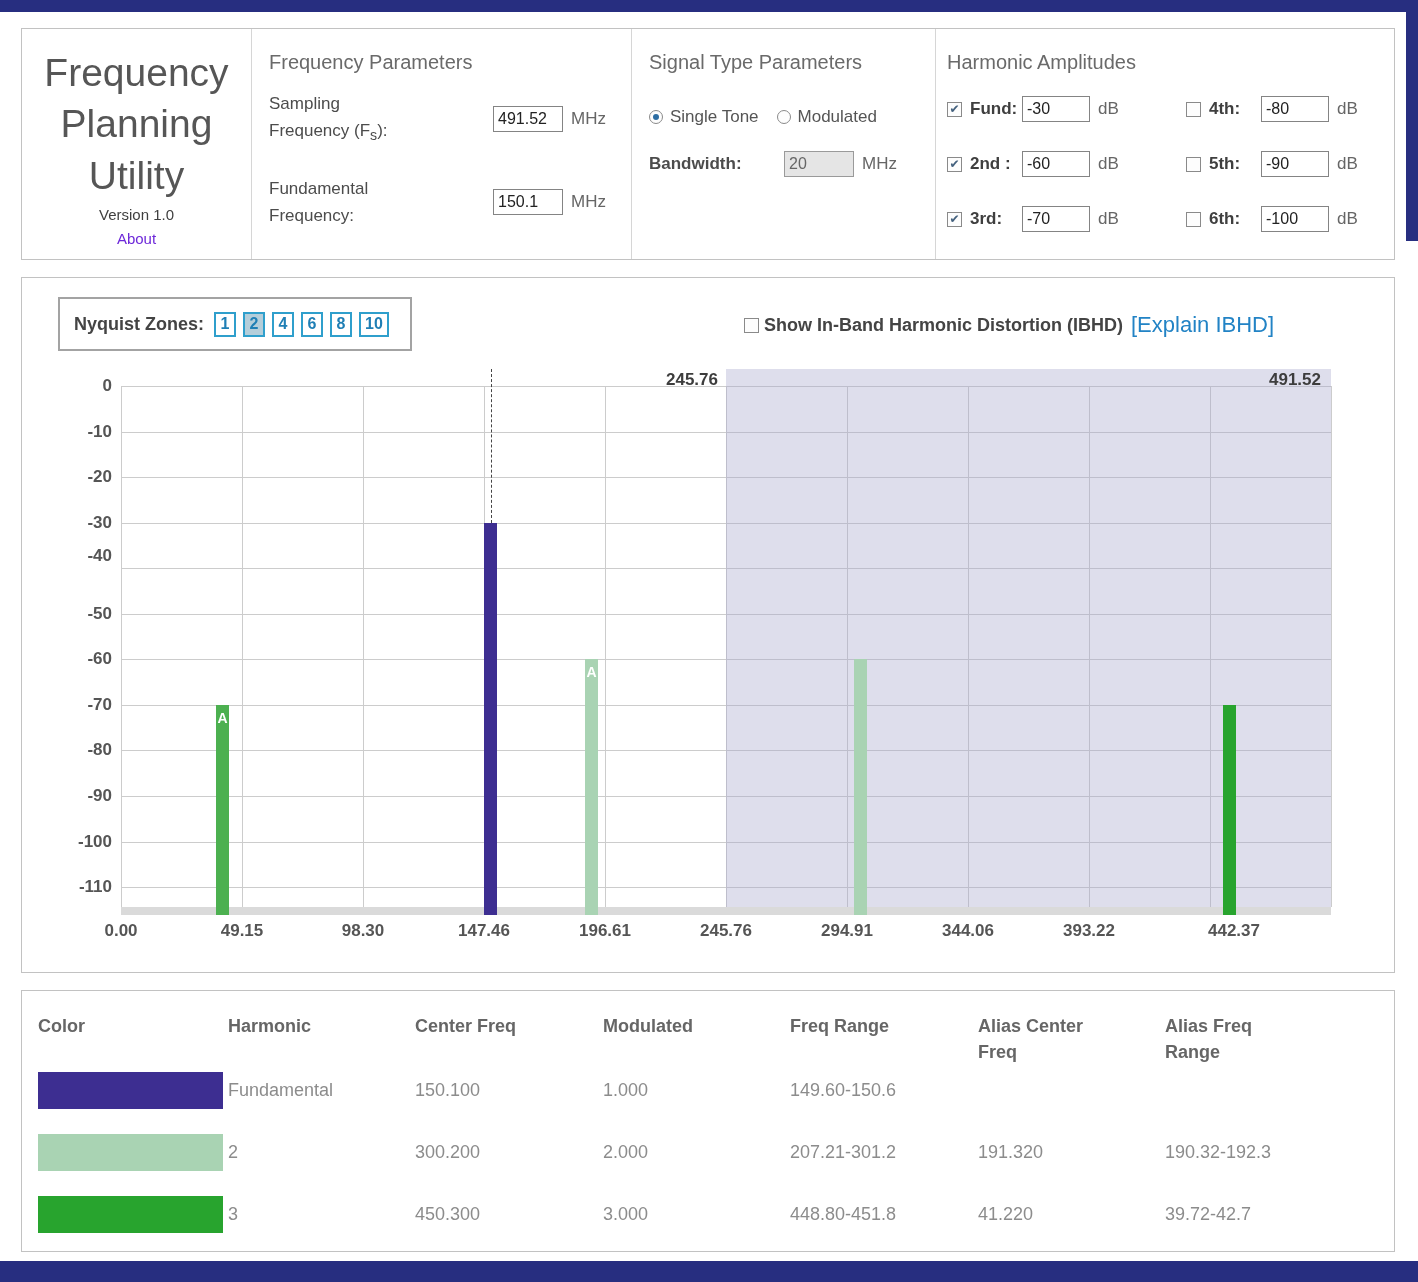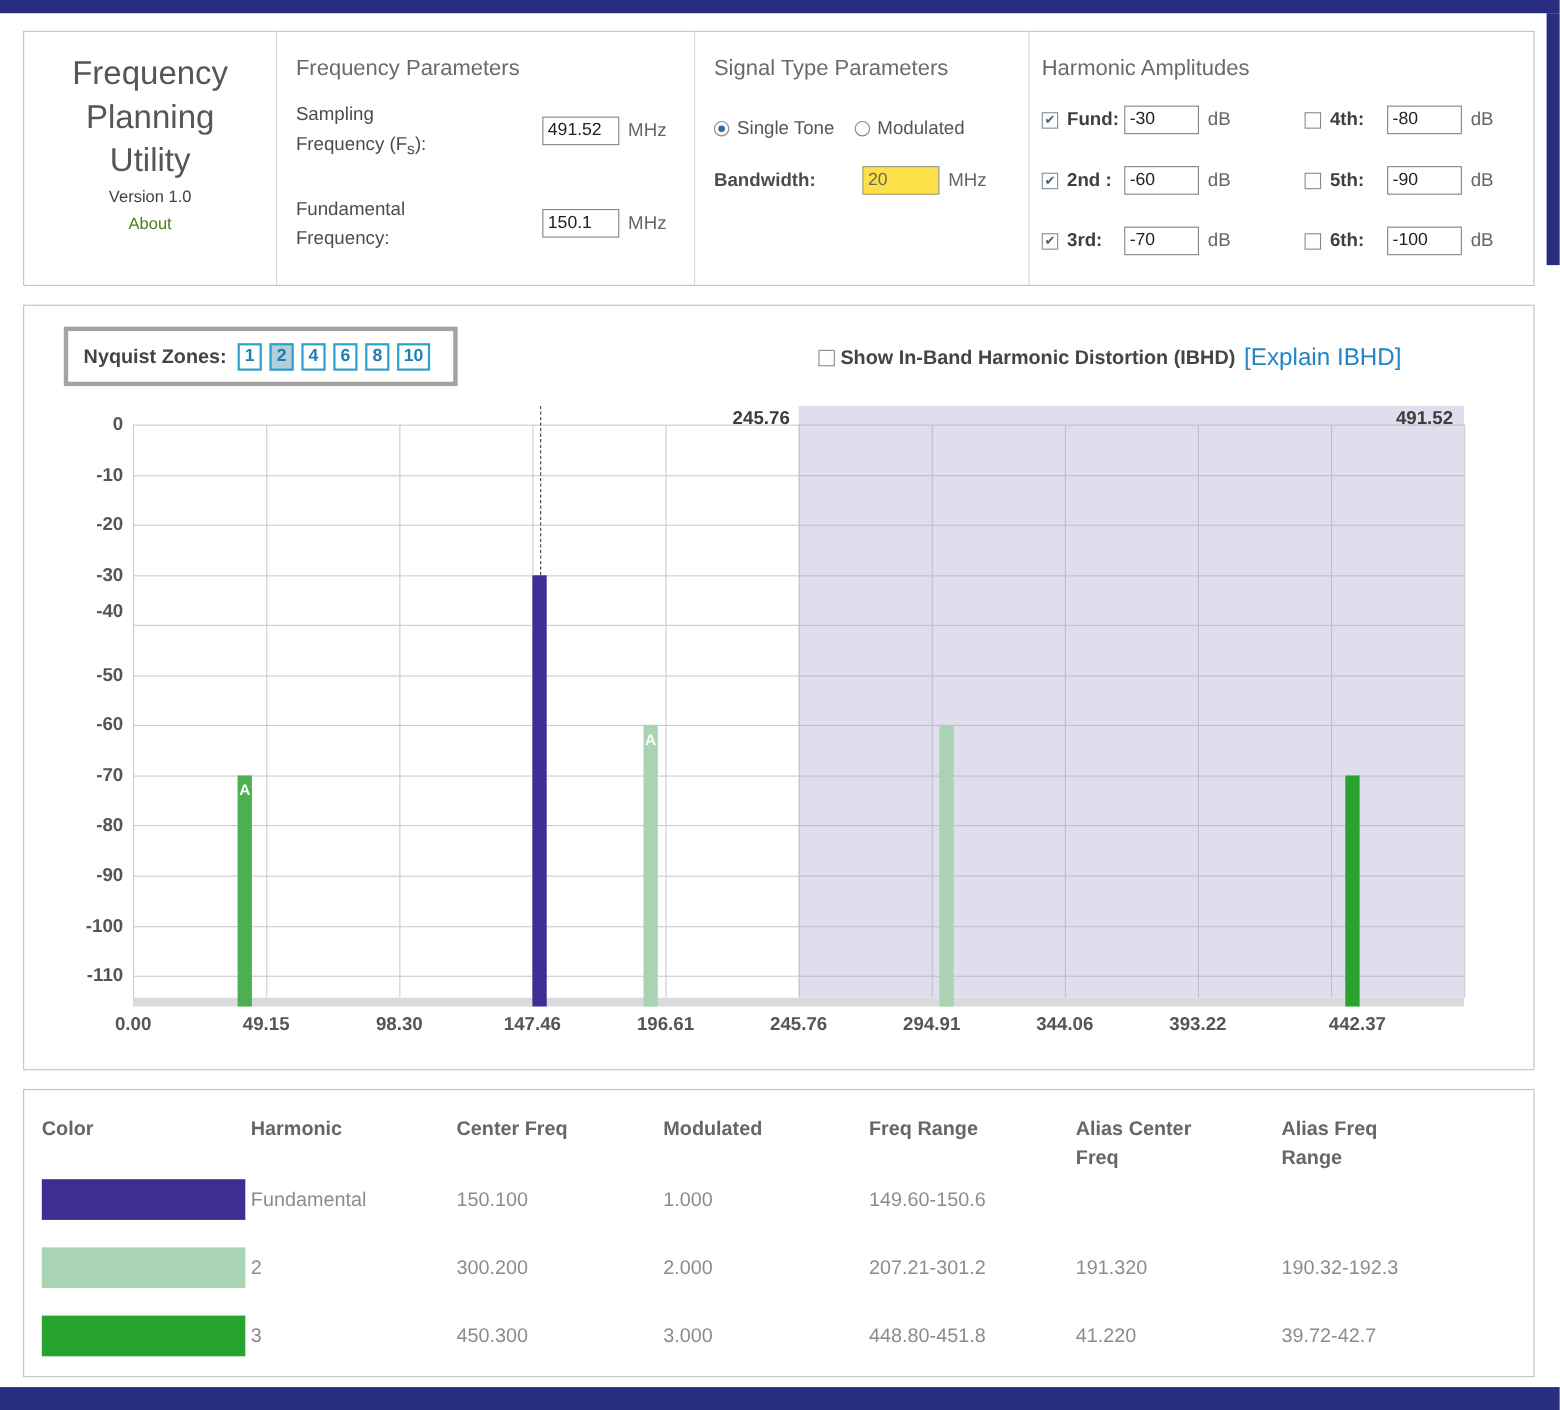--- a/index.html
+++ b/index.html
@@ -14,34 +14,34 @@
   #strip-right { left:1406px; top:12px; width:12px; height:229px; }
 
   .panel { position:absolute; background:#fff; border:1px solid #c2c2c2; }
   #panel-header { left:21px; top:28px; width:1374px; height:232px; }
   #panel-chart  { left:21px; top:277px; width:1374px; height:696px; }
   #panel-table  { left:21px; top:990px; width:1374px; height:262px; }
 
   
   .hcol { position:absolute; top:0; bottom:0; }
   #col-title { left:0; width:230px; border-right:1px solid #d6d6d6; text-align:center; padding-top:18px; }
-  .app-title { font-size:30px; color:#565656; line-height:1.32; }
+  .app-title { font-size:39px; color:#565656; line-height:1.32; }
   .version { margin-top:5px; font-size:15px; color:#3f3f3f; }
-  .about { margin-top:7px; font-size:15px; color:#4d7c0f; cursor:pointer; }
+  .about { margin-top:7px; font-size:15px; color:#6d28d9; cursor:pointer; }
 
   #col-freq { left:231px; width:379px; border-right:1px solid #d6d6d6; padding:22px 0 0 16px; }
   .sec-heading { font-size:20px; color:#6a6a6a; }
   .param-row { display:flex; align-items:center; margin-top:16px; }
   .param-row.second { margin-top:28px; }
   .param-label { width:224px; font-weight:normal; font-size:17px; color:#4c4c4c; line-height:1.6; }
   .tbox { height:26px; border:1px solid #848484; font-family:"Liberation Sans", sans-serif;
           font-size:16px; color:#222; padding:0 4px; background:#fff; }
   .tbox.freq { width:70px; }
   .tbox.db { width:68px; }
-  .tbox.disabled { background:#fde047; color:#666; border-color:#9a9a9a; width:70px; }
+  .tbox.disabled { background:#e5e5e5; color:#666; border-color:#9a9a9a; width:70px; }
   .unit { margin-left:8px; font-size:17px; color:#666; }
 
   #col-signal { left:611px; width:303px; border-right:1px solid #d6d6d6; padding:22px 0 0 16px; }
   .radio-row { display:flex; align-items:center; margin-top:33px; }
   .radio { width:14px; height:14px; border:1px solid #8a8a8a; border-radius:50%;
            background:#fdfdfd; margin-right:7px; position:relative; flex:none; cursor:pointer; }
   .radio.sel::after { content:''; position:absolute; left:3px; top:3px; width:6px; height:6px;
            border-radius:50%; background:#2d6da3; }
   .rlabel { font-size:17px; color:#555; margin-right:18px; }
   .bw-row { display:flex; align-items:center; margin-top:24px; }
@@ -50,21 +50,21 @@
   #col-harm { left:915px; width:459px; padding:22px 0 0 10px; }
   #harm-grid { display:flex; margin-top:20px; }
   #harm-col-a { width:239px; }
   #harm-col-b { flex:1; }
   .h-item { display:flex; align-items:center; height:30px; margin-bottom:25px; }
   .cb { width:15px; height:15px; border:1px solid #8a8a8a; background:#fdfdfd; flex:none;
         font-size:12px; line-height:13px; text-align:center; color:#44617e; cursor:pointer; }
   .h-label { font-weight:bold; font-size:17px; color:#3f3f3f; margin-left:8px; width:52px; }
 
   
-  #zones-box { position:absolute; left:36px; top:19px; height:54px; border:4px solid #a3a3a3;
+  #zones-box { position:absolute; left:36px; top:19px; height:54px; border:2px solid #a3a3a3;
                display:flex; align-items:center; padding:2px 14px; }
   #zones-label { font-weight:bold; font-size:18px; color:#444; margin-right:10px; }
   #zone-buttons { display:flex; align-items:center; }
   .zbtn { min-width:22px; height:25px; border:2px solid #2f9fcc; color:#1f7fb5; font-weight:bold;
           font-size:16px; display:flex; align-items:center; justify-content:center;
           padding:0 4px; margin-right:7px; background:#fff; cursor:pointer; }
   .zbtn.sel { background:#b4ceda; }
   #ibhd { position:absolute; left:722px; top:34px; display:flex; align-items:center; }
   #ibhd .cb { margin-right:5px; }
   #ibhd-label { font-weight:bold; font-size:18px; color:#444; }

